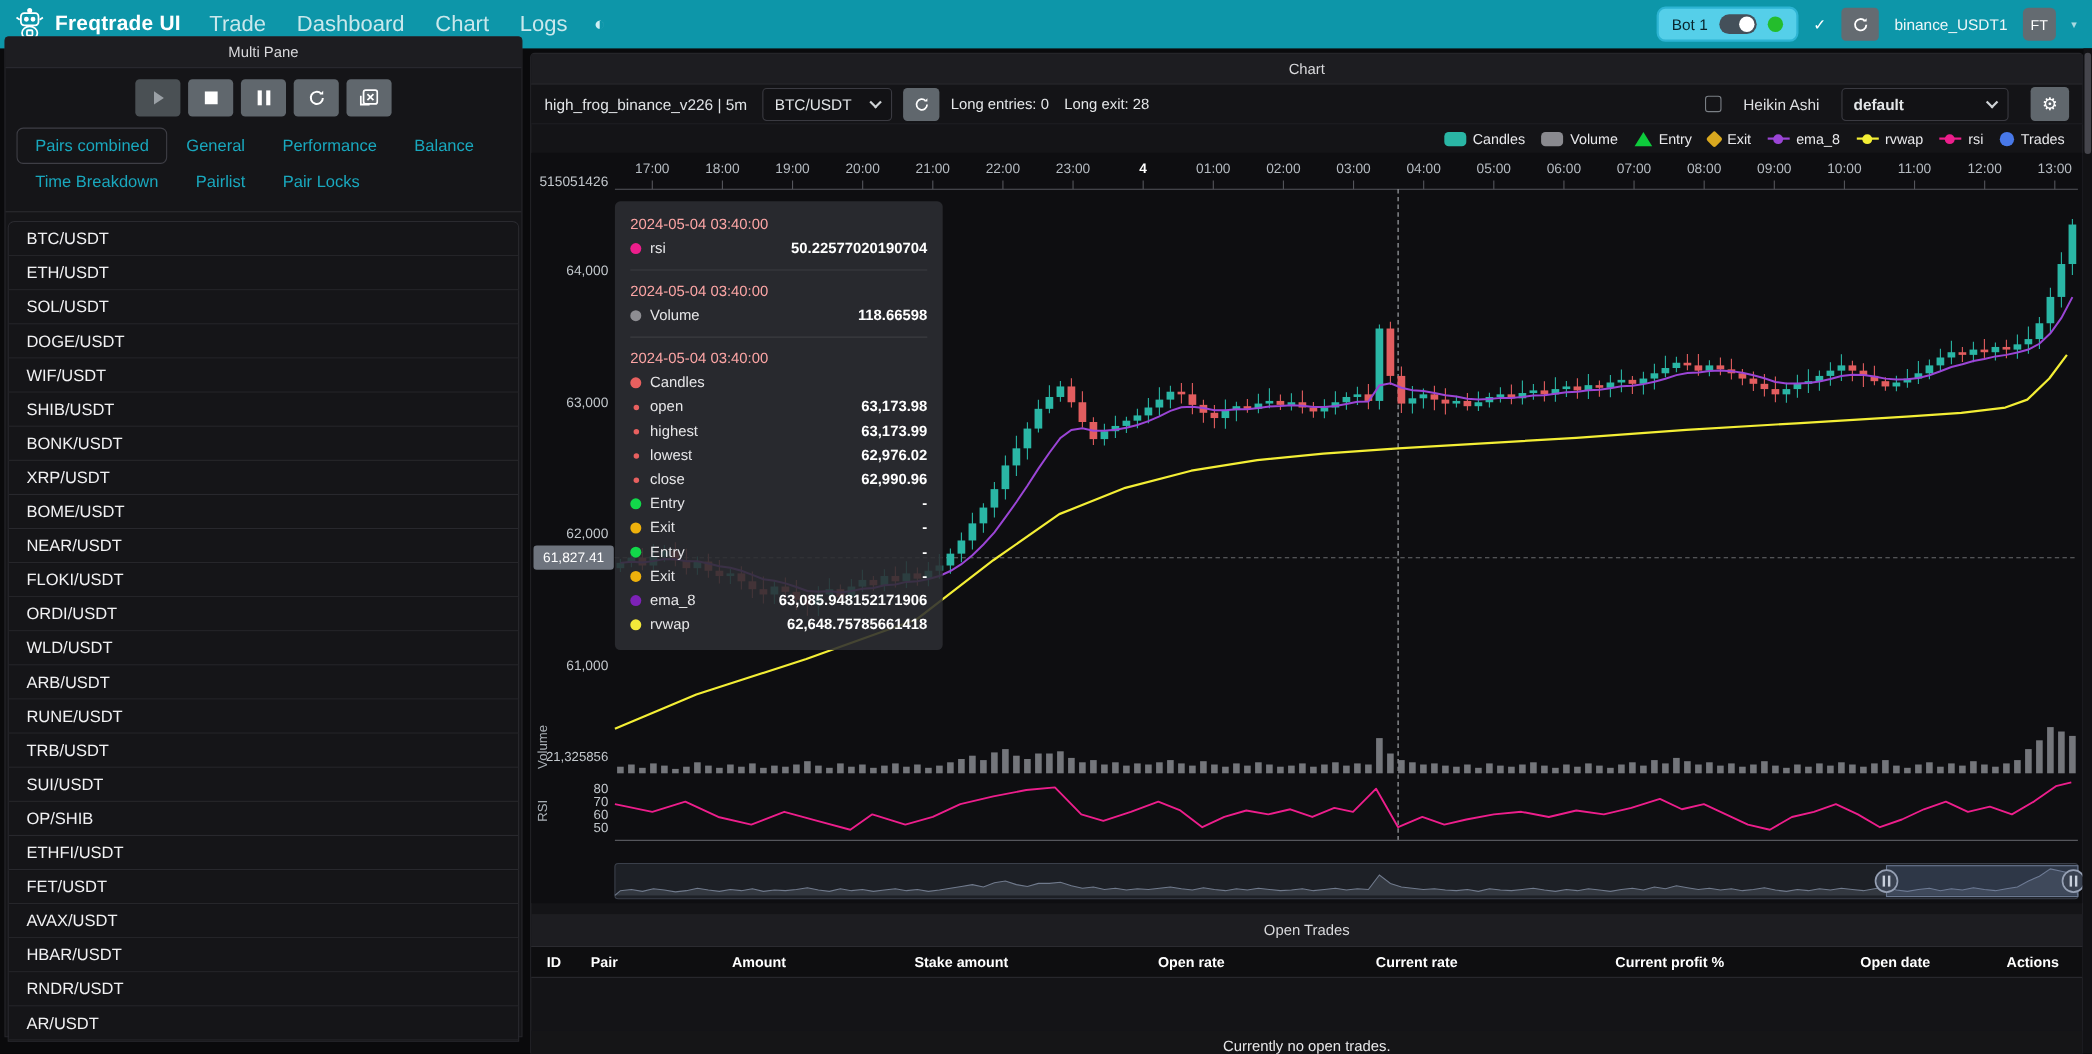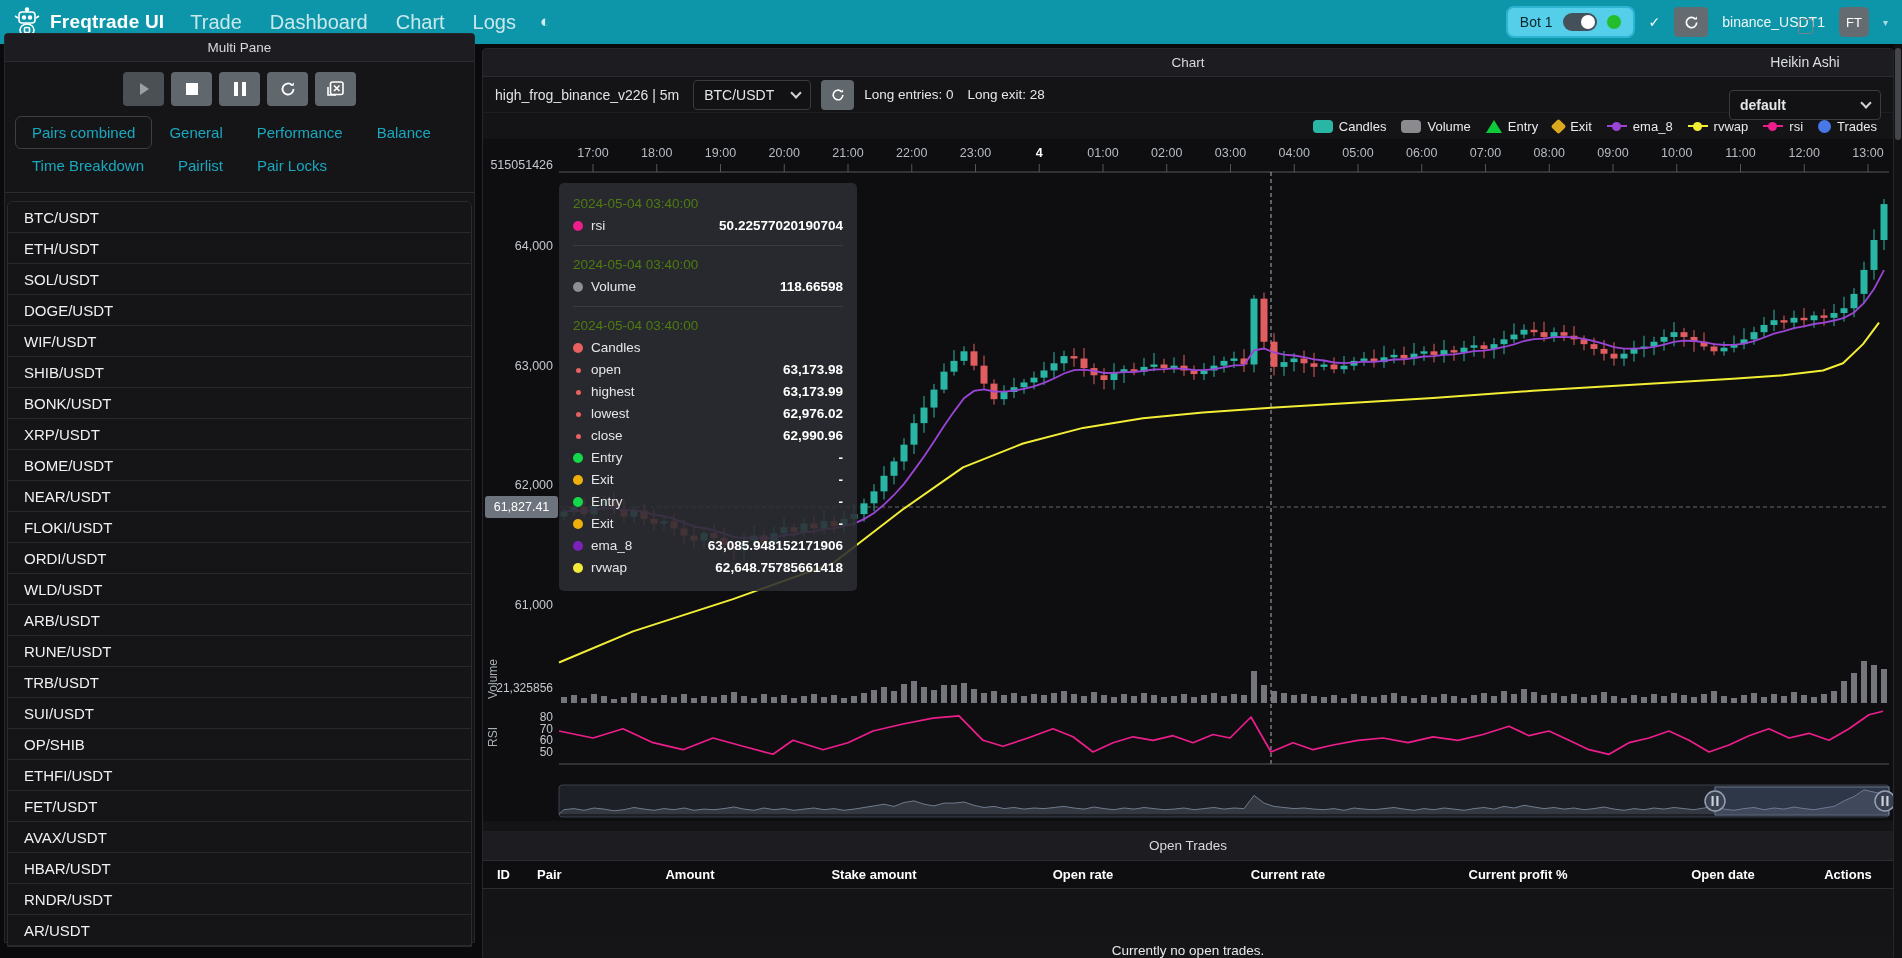--- a/index.html
+++ b/index.html
@@ -53,21 +53,21 @@
     background:#141417; border-bottom:1px solid #1e1e22;justify-content:space-between; }
   .strategy { color:#e0e3e6; font-size:14px; margin-right:4px; }
   .select { display:flex; align-items:center; justify-content:space-between; gap:8px; height:30px;
     background:#121215; border:1px solid #3a3a41; border-radius:4px; color:#e3e6e8; font-size:14px;
     padding:0 10px; cursor:pointer; }
   .chev { width:8px; height:8px; border-right:2px solid #cfd3d6; border-bottom:2px solid #cfd3d6;
     transform:rotate(45deg); margin-top:-4px; }
   .tb-btn { width:33px; height:30px; background:#60676d; border-radius:4px; display:flex;
     align-items:center; justify-content:center; cursor:pointer; }
   .long-stats { color:#e4e6e8; font-size:13.5px; display:flex; gap:14px; }
-  .toolbar-right { margin-left:auto; display:flex; align-items:center; gap:20px;flex-direction:column; }
+  .toolbar-right { margin-left:auto; display:flex; align-items:center; gap:20px; }
   .checkbox { width:15px; height:15px; border:1px solid #7a7f85; border-radius:3px; background:transparent; cursor:pointer; }
   .hk-label { color:#dddfe2; font-size:14px; }
   .plot-select { width:152px;font-weight:bold; }
   .gear-btn { width:35px; height:31px; background:#60676d; border-radius:4px; color:#fff; font-size:16px;
     display:flex; align-items:center; justify-content:center; cursor:pointer; }
 
   .legend-row { height:26px; display:flex; align-items:center; justify-content:flex-end; gap:15px; padding-right:16px; }
   .legend-item { display:flex; align-items:center; gap:6px; color:#e9e9ec; font-size:13px; cursor:pointer; }
   .sw-roundrect { width:20px; height:13px; border-radius:4px; }
   .sw-triangle { width:0; height:0; border-left:8px solid transparent; border-right:8px solid transparent; border-bottom:13px solid; }
@@ -77,21 +77,21 @@
   .sw-linedot .ln { position:absolute; left:0; top:5.5px; width:20px; height:2px; }
   .sw-linedot .dt { position:absolute; left:5px; top:2px; width:9px; height:9px; border-radius:50%; }
 
   .chart-area { position:relative; width:1410px; height:682px; background:#0e0e11; }
 
   
   .tooltip { position:absolute; left:76px; top:44px; width:298px; background:rgba(44,46,50,.88);
     border-radius:5px; padding:10px 14px 12px 14px; z-index:5; }
   .tt-section { border-top:1px solid rgba(255,255,255,.09); margin-top:8px; padding-top:8px; }
   .tt-section:first-child { border-top:none; margin-top:0; padding-top:0; }
-  .tt-date { color:#4d7c0f; font-size:13.5px; line-height:22px; }
+  .tt-date { color:#fca5a5; font-size:13.5px; line-height:22px; }
   .tt-row { display:flex; align-items:center; line-height:22px; }
   .tt-marker { border-radius:50%; margin-right:8px; flex:0 0 auto; }
   .tt-marker.big { width:10px; height:10px; }
   .tt-marker.small { width:5px; height:5px; margin-left:3px; margin-right:10px; }
   .tt-label { color:#e6e6e8; font-size:13.5px; }
   .tt-val { margin-left:auto; color:#fff; font-size:13.5px; font-weight:700; }
 
   
   .trades-section { position:absolute; left:0; top:782px; width:1410px; }
   .trades-header { height:30px; background:#1d1d21; border-bottom:1px solid #2b2b30; color:#d9d9dc;

